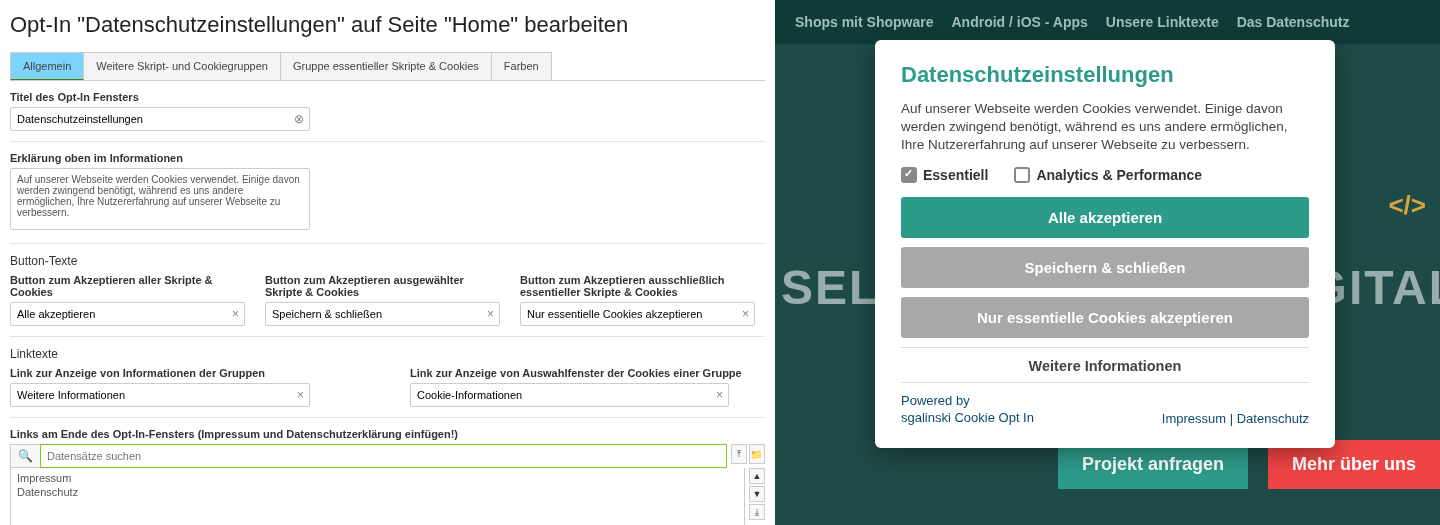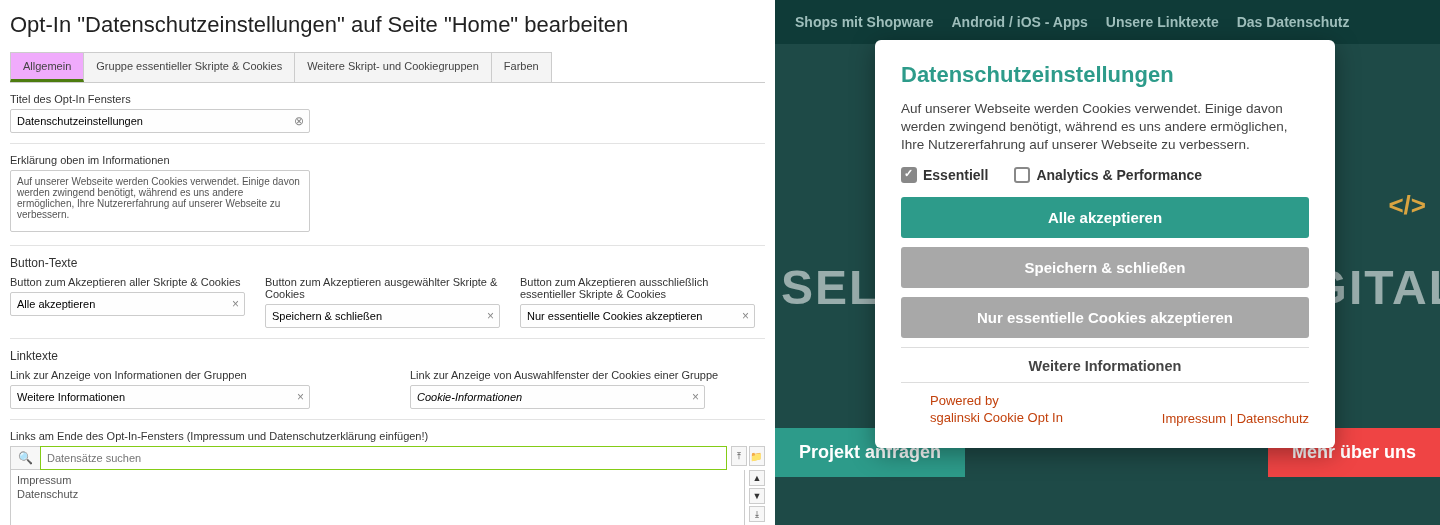--- a/index.html
+++ b/index.html
@@ -4,82 +4,82 @@
 <style>
   * { box-sizing: border-box; margin: 0; padding: 0; }
   body { font-family: Arial, Helvetica, sans-serif; font-size: 12px; color: #333; width: 1440px; height: 525px; overflow: hidden; display: flex; }
   .left-pane { width: 775px; background: #fff; padding: 12px 10px 0 10px; height: 525px; overflow: hidden; }
   .right-pane { flex: 1; position: relative; background: #1e4a47; height: 525px; overflow: hidden; }
 
   
   .page-title { font-size: 22px; font-weight: 400; margin-bottom: 14px; color: #222; }
   .tab-bar { display: flex; border-bottom: 1px solid #ccc; }
   .tab { padding: 7px 12px; font-size: 11px; border: 1px solid #ccc; border-bottom: none; background: #f4f4f4; margin-right: -1px; cursor: pointer; color: #444; }
-  .tab.active { background: #f0abfc; border-bottom: 3px solid #4d7c0f; position: relative; z-index: 1; }
+  .tab.active { background: #7dd3fc; border-bottom: 1px solid #4d7c0f; position: relative; z-index: 1; }
   .section { padding: 10px 0; border-bottom: 1px solid #e3e3e3; }
   .section .sub-title { font-size: 12px; font-weight: 400; margin-bottom: 6px; }
-  .label { font-size: 11px; font-weight: 400; display: block; margin-bottom: 4px; }
+  .label { font-size: 11px; font-weight: 700; display: block; margin-bottom: 4px; }
   .input-wrap { position: relative; display: inline-block; }
   .text-input { width: 300px; padding: 5px 22px 5px 6px; font-size: 11px; border: 1px solid #ccc; border-radius: 2px; background: #fefefe; }
   .text-input.small { width: 235px; }
-  .text-input.med { width: 295px; font-style: italic; }
+  .text-input.med { width: 319px; }
   .clear-x { position: absolute; right: 6px; top: 50%; transform: translateY(-50%); font-size: 12px; color: #888; cursor: pointer; }
   .textarea { width: 300px; height: 62px; padding: 5px 6px; font-size: 10px; border: 1px solid #ccc; border-radius: 2px; resize: none; font-family: inherit; color: #555; }
   .row { display: flex; gap: 20px; }
   .col { flex: 1; }
   .col.narrow { flex: 0 0 235px; }
 
   .search-row { display: flex; align-items: stretch; }
   .search-btn { width: 30px; border: 1px solid #ccc; border-right: none; background: #f7f7f7; display: flex; align-items: center; justify-content: center; cursor: pointer; }
   .search-input { flex: 1; border: 1px solid #84cc16; padding: 5px 6px; font-size: 11px; }
   .list-box { border: 1px solid #ccc; border-top: none; padding: 3px 6px; min-height: 60px; font-size: 11px; color: #555; }
   .list-box div { padding: 1px 0; }
   .list-controls { display: flex; flex-direction: column; gap: 2px; margin-left: 4px; }
   .list-controls .ctrl { width: 16px; height: 16px; border: 1px solid #ccc; background: #f7f7f7; display: flex; align-items: center; justify-content: center; font-size: 9px; cursor: pointer; }
   .list-top-controls { display: flex; gap: 2px; margin-left: 4px; }
   .list-area { display: flex; }
   .list-main { flex: 1; }
 
   
   .nav-bar { position: absolute; top: 0; left: 0; right: 0; height: 44px; background: #0f3b38; display: flex; align-items: center; padding: 0 20px; gap: 18px; color: #9fbfbc; font-size: 14px; font-weight: 700; }
   .hero-text { position: absolute; top: 260px; left: 0; right: 0; text-align: center; font-size: 48px; font-weight: 800; color: rgba(255,255,255,0.55); letter-spacing: 2px; white-space: nowrap; }
-  .hero-buttons { position: absolute; bottom: 48px; left: 0; right: 0; display: flex; justify-content: space-between; gap: 20px; }
+  .hero-buttons { position: absolute; bottom: 36px; left: 0; right: 0; display: flex; justify-content: flex-end; gap: 20px; }
   .hero-btn { padding: 14px 24px; font-size: 18px; font-weight: 700; color: #fff; cursor: pointer; border: none; }
   .hero-btn.green { background: #2d9b8a; }
   .hero-btn.gray { background: #ef4444; }
   .code-icon { position: absolute; right: 14px; top: 190px; font-size: 26px; color: #d9a441; font-weight: 700; }
 
   
   .modal { position: absolute; top: 40px; left: 100px; width: 460px; background: #fff; border-radius: 6px; padding: 22px 26px; box-shadow: 0 6px 24px rgba(0,0,0,0.35); }
   .modal-title { font-size: 22px; font-weight: 700; color: #2d9b8a; margin-bottom: 12px; }
   .modal-desc { font-size: 13.5px; color: #444; line-height: 1.35; margin-bottom: 12px; }
   .check-row { display: flex; gap: 26px; margin-bottom: 14px; }
   .check-item { display: flex; align-items: center; gap: 6px; font-size: 14px; color: #333; font-weight: 600; cursor: pointer; }
   .checkbox { width: 16px; height: 16px; border: 2px solid #888; border-radius: 3px; }
   .checkbox.checked { background: #888; position: relative; }
   .checkbox.checked::after { content: "✓"; color: #fff; font-size: 11px; position: absolute; left: 1px; top: -2px; }
   .modal-btn { display: block; width: 100%; padding: 12px; margin-bottom: 9px; border: none; border-radius: 3px; font-size: 15px; font-weight: 600; color: #fff; cursor: pointer; }
   .modal-btn.primary { background: #2d9b8a; }
   .modal-btn.secondary { background: #a8a8a8; }
   .divider { border-top: 1px solid #ddd; margin: 8px 0 10px; }
   .more-link { text-align: center; font-size: 14.5px; color: #444; font-weight: 600; cursor: pointer; margin-bottom: 4px; }
-  .modal-footer { display: flex; justify-content: space-between; align-items: flex-end; font-size: 13px; color: #c2410c; margin-top: 8px; margin-left: 29px; }
+  .modal-footer { display: flex; justify-content: space-between; align-items: flex-end; font-size: 13px; color: #0c4a6e; margin-top: 8px; }
   .powered { line-height: 1.3; }
   .footer-links span { cursor: pointer; }
 </style>
 </head>
 <body>
 
 <div class="left-pane">
   <h1 class="page-title">Opt-In "Datenschutzeinstellungen" auf Seite "Home" bearbeiten</h1>
 
   <div class="tab-bar">
     <div class="tab active">Allgemein</div>
+    <div class="tab">Weitere Skript- und Cookiegruppen</div>
     <div class="tab">Gruppe essentieller Skripte &amp; Cookies</div>
-    <div class="tab">Weitere Skript- und Cookiegruppen</div>
     <div class="tab">Farben</div>
   </div>
 
   <div class="section">
     <label class="label">Titel des Opt-In Fensters</label>
     <div class="input-wrap">
       <input class="text-input" value="Datenschutzeinstellungen" style="">
       <span class="clear-x">⊗</span>
     </div>
   </div>

